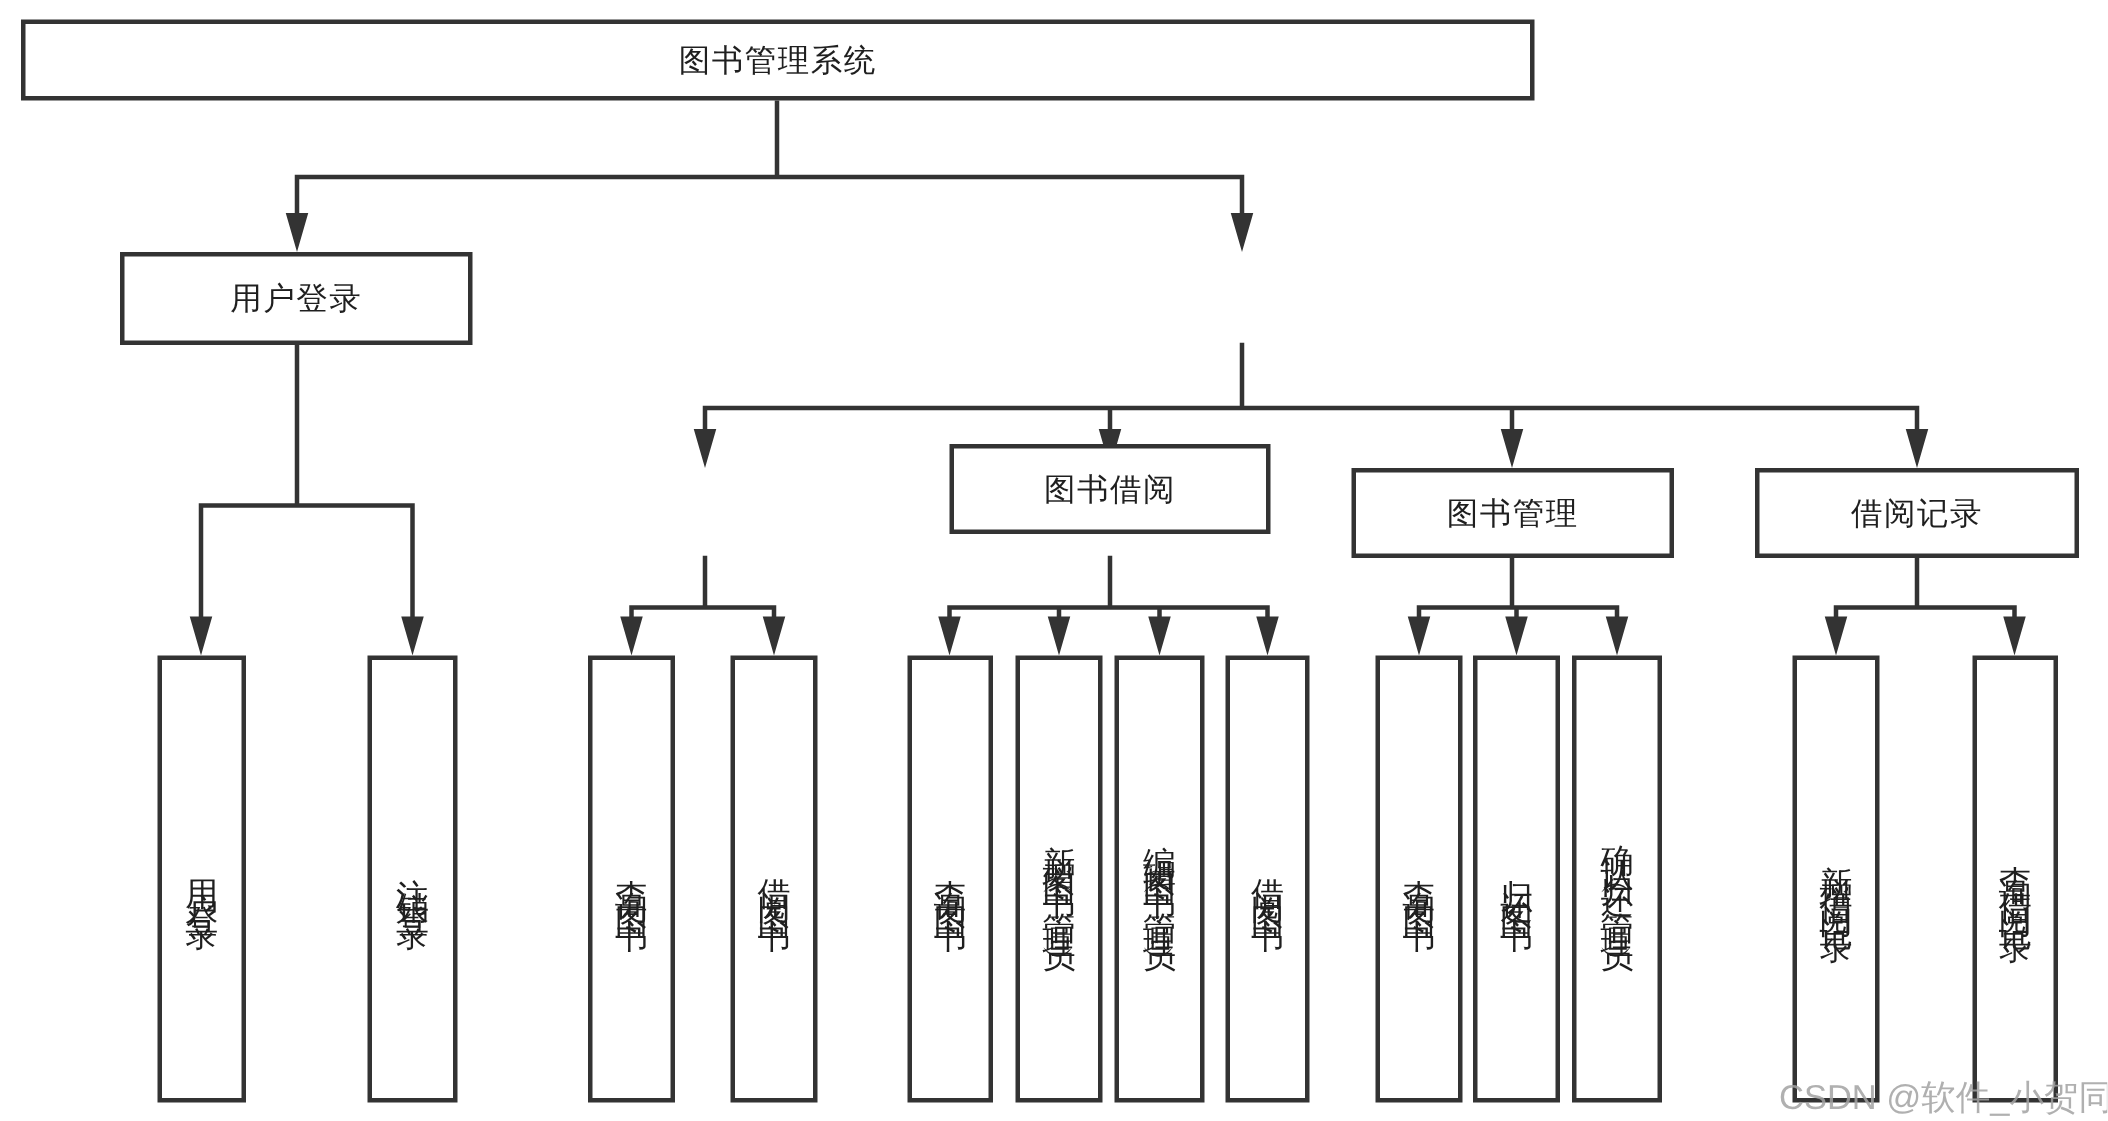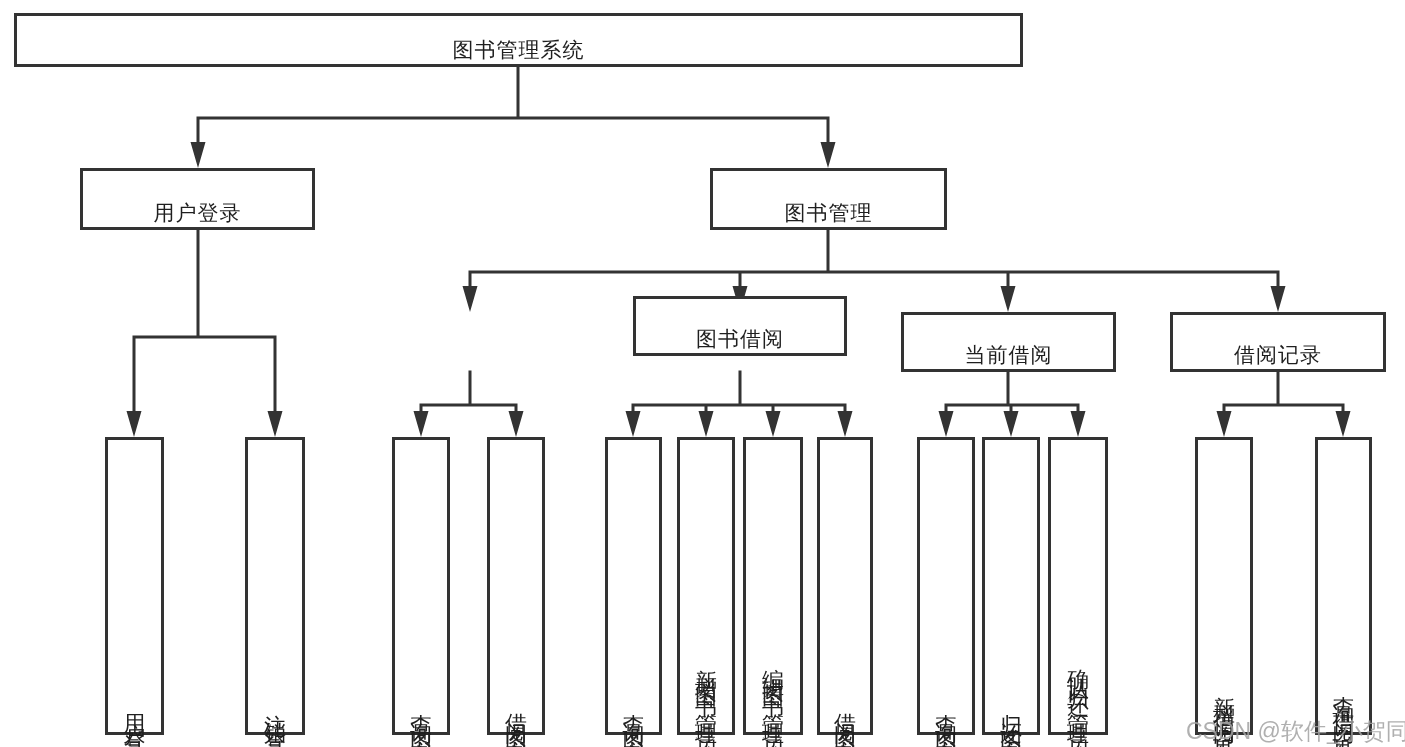--- a/index.html
+++ b/index.html
@@ -9,21 +9,21 @@
     background:#ffffff;
     font-family:"Liberation Sans","DejaVu Sans",sans-serif;
     overflow:hidden;
   }
   .connectors{position:absolute;left:0;top:0;z-index:1;}
   .shafts{fill:none;stroke:#333333;stroke-width:3;stroke-linecap:square;}
   .heads{fill:#333333;stroke:none;}
   .node{
     position:absolute;box-sizing:border-box;
     border:3px solid #333333;background:#ffffff;
-    display:flex;align-items:flex-end;justify-content:center;
+    display:flex;align-items:center;justify-content:center;
     z-index:2;
   }
   .hlabel{
     font-size:21px;color:#1f1f1f;white-space:nowrap;letter-spacing:1px;
   }
   .vlabel{
     writing-mode:vertical-rl;text-orientation:mixed;
     font-size:22px;line-height:1;letter-spacing:9px;
     color:#1f1f1f;
   }
@@ -69,29 +69,26 @@
       M1335.5,411 L1350.5,411 L1343,437 Z"></path>
   </svg>
 
   <div class="node" style="left:14px;top:13px;width:1009px;height:54px">
     <span class="hlabel">图书管理系统</span>
   </div>
 
   <div class="node" style="left:80px;top:168px;width:235px;height:62px">
     <span class="hlabel">用户登录</span>
   </div>
-  <div class="node" style="left:710px;top:168px;width:237px;height:62px">
-    <span class="hlabel">图书管理</span>
-  </div>
 
   <div class="node" style="left:633px;top:296px;width:214px;height:60px">
     <span class="hlabel">图书借阅</span>
   </div>
   <div class="node" style="left:901px;top:312px;width:215px;height:60px">
-    <span class="hlabel">当前借阅</span>
+    <span class="hlabel">图书管理</span>
   </div>
   <div class="node" style="left:1170px;top:312px;width:216px;height:60px">
     <span class="hlabel">借阅记录</span>
   </div>
 
   <div class="node" style="left:105px;top:437px;width:59px;height:298px">
     <span class="vlabel">用户登录</span>
   </div>
   <div class="node" style="left:245px;top:437px;width:60px;height:298px">
     <span class="vlabel">注销登录</span>

